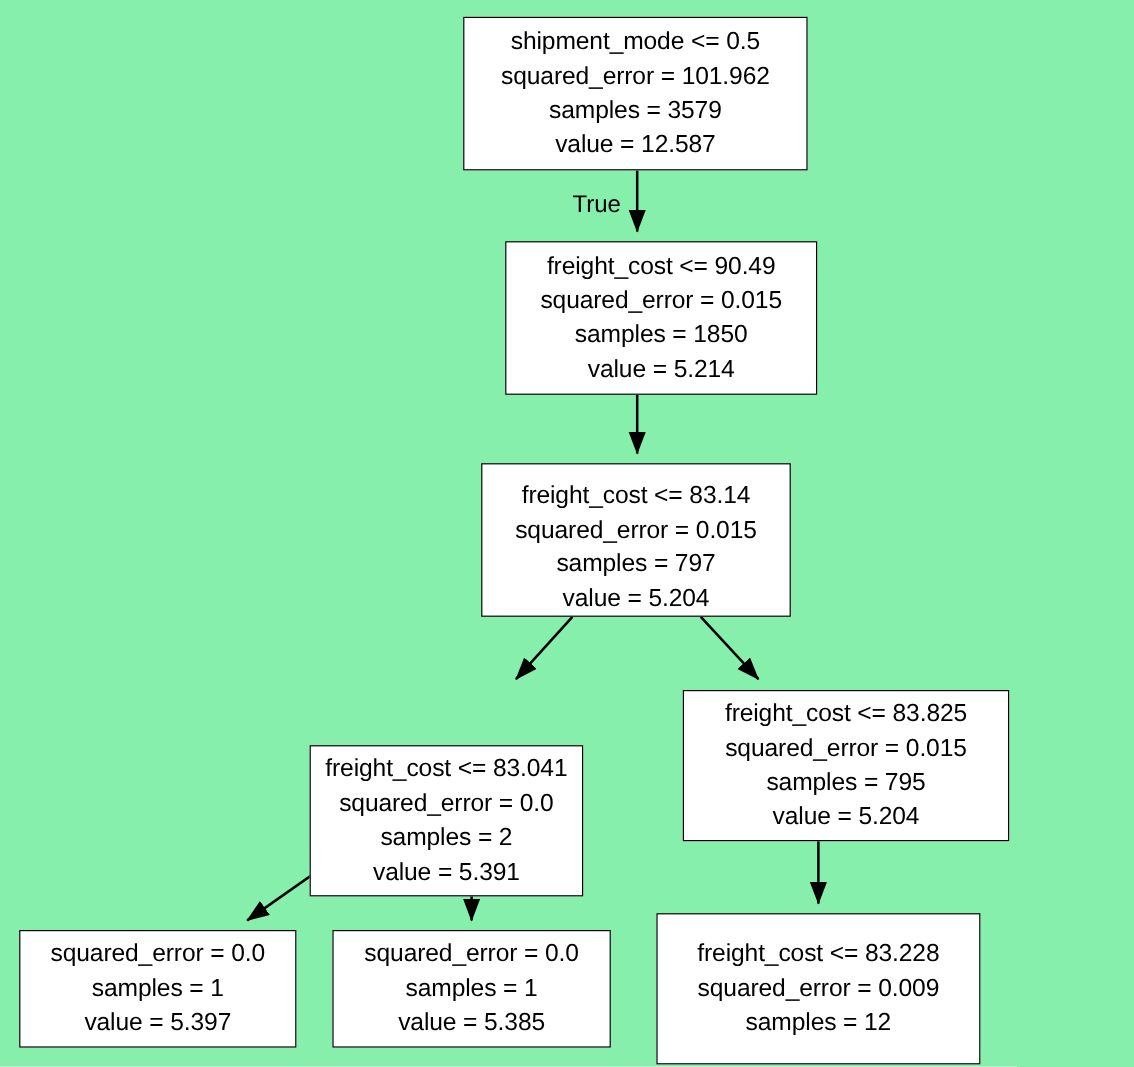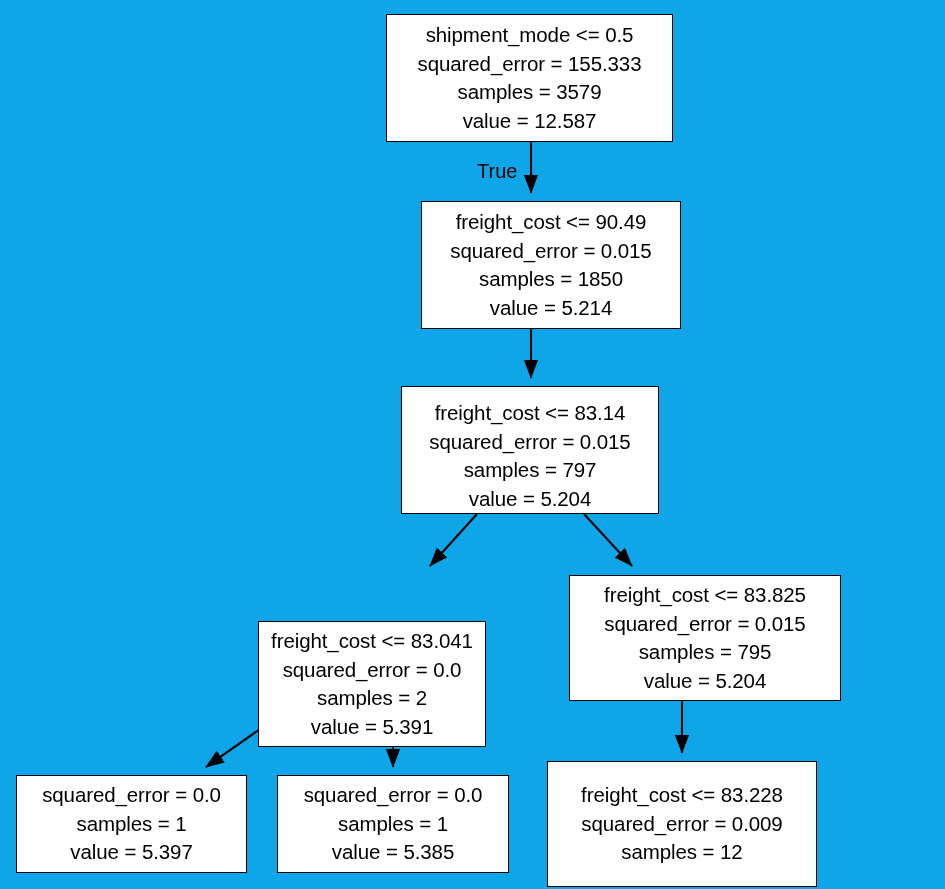--- a/index.html
+++ b/index.html
@@ -9,21 +9,21 @@
     background: #ffffff;
   }
   body {
     font-family: "Liberation Sans", "DejaVu Sans", sans-serif;
     color: #000000;
   }
   #tree-canvas {
     position: relative;
     width: 945px;
     height: 889px;
-    background: #0ea5e9;
+    background: #86efac;
     overflow: hidden;
   }
   #edge-layer {
     position: absolute;
     left: 0;
     top: 0;
     width: 945px;
     height: 889px;
     pointer-events: none;
   }
@@ -90,21 +90,21 @@
       <line x1="393" y1="701" x2="393" y2="767" stroke="#000000" stroke-width="2.1" marker-end="url(#arrowhead)"></line>
     </g>
 
     <g>
       <line x1="682" y1="701" x2="682" y2="753" stroke="#000000" stroke-width="2.1" marker-end="url(#arrowhead)"></line>
     </g>
   </svg>
 
   <div class="tree-node" style="left:386px; top:14px; width:287px; height:128px;">
     <div class="node-line">shipment_mode &lt;= 0.5</div>
-    <div class="node-line">squared_error = 155.333</div>
+    <div class="node-line">squared_error = 101.962</div>
     <div class="node-line">samples = 3579</div>
     <div class="node-line">value = 12.587</div>
   </div>
 
   <div class="edge-label" style="left:477px; top:159px;">True</div>
 
   <div class="tree-node" style="left:401px; top:201px; width:260px; height:128px;margin-left:20px;">
     <div class="node-line">freight_cost &lt;= 90.49</div>
     <div class="node-line">squared_error = 0.015</div>
     <div class="node-line">samples = 1850</div>

